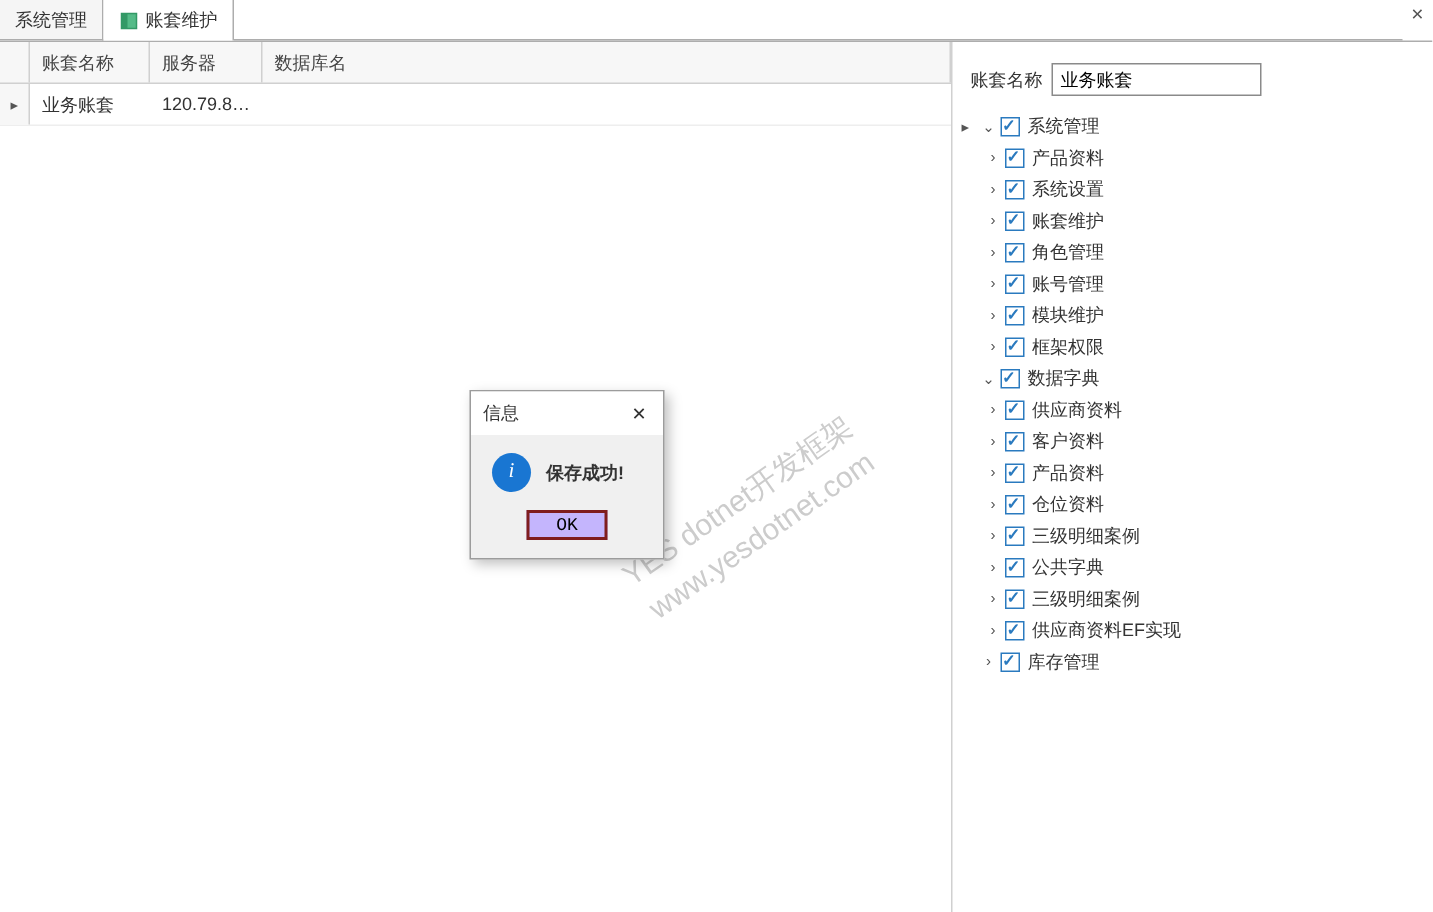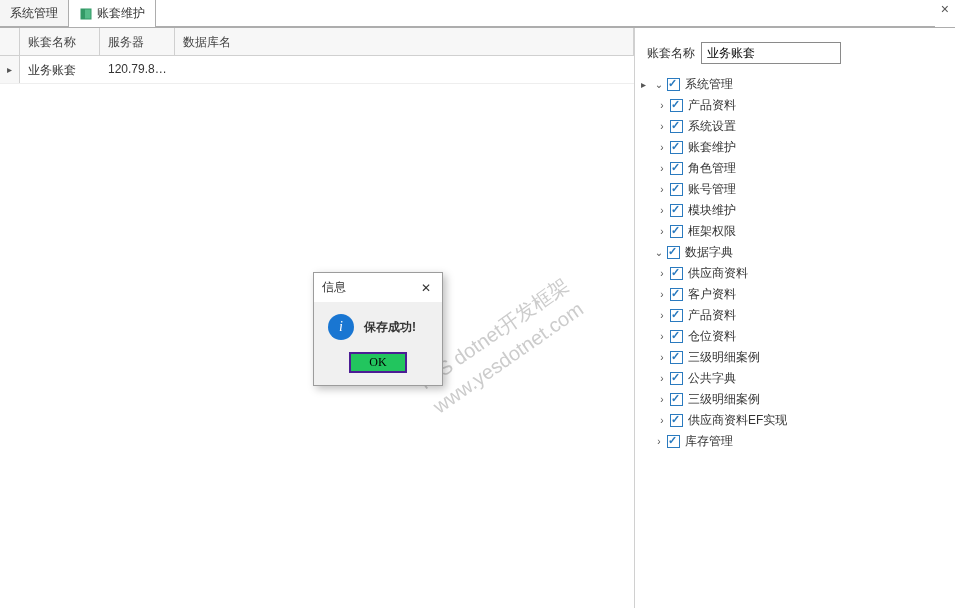--- a/index.html
+++ b/index.html
@@ -39,29 +39,29 @@
     
     .tree { padding: 4px 10px 4px 6px; }
     .tree-node { display: flex; align-items: center; height: 21px; gap: 3px; cursor: pointer; white-space: nowrap; }
     .expander { width: 10px; height: 10px; display: inline-flex; align-items: center; justify-content: center; color: #555; font-size: 10px; }
     .checkbox { width: 13px; height: 13px; border: 1px solid #2a7abf; background: #fff; display: inline-flex; align-items: center; justify-content: center; font-size: 10px; color: #2a7abf; position: relative; }
     .checkbox.checked::before { content: "✓"; position: absolute; top: -2px; left: 0px; font-size: 11px; font-weight: bold; }
     .tree-label { padding-left: 2px; }
     .indent-1 { padding-left: 16px; }
     
     
-    .dialog { position: absolute; left: 313px; top: 232px; width: 130px; background: #f0f0f0; border: 1px solid #9c9c9c; box-shadow: 3px 3px 8px rgba(0,0,0,0.25); margin-top: 12px; }
+    .dialog { position: absolute; left: 313px; top: 232px; width: 130px; background: #f0f0f0; border: 1px solid #9c9c9c; box-shadow: 3px 3px 8px rgba(0,0,0,0.25); }
     .dialog-title-bar { display: flex; align-items: center; padding: 6px 8px; background: #fff; }
     .dialog-title { flex: 1; color: #333; }
     .dialog-close { width: 16px; text-align: center; cursor: pointer; font-size: 12px; color: #333; }
     .dialog-body { display: flex; align-items: center; gap: 10px; padding: 12px 14px 8px 14px; }
     .info-icon { width: 26px; height: 26px; border-radius: 50%; background: #1976d2; color: #fff; display: flex; align-items: center; justify-content: center; font-family: Georgia, serif; font-size: 14px; font-style: italic; }
     .dialog-msg { color: #333; font-weight: bold; }
     .dialog-buttons { padding: 4px 0 12px 0; text-align: center; }
-    .dialog-btn { border: 2px solid #4c1d95; background: #22c55e; padding: 1px 18px; font-size: 12px; cursor: pointer; font-family: Liberation Serif, serif; }
+    .dialog-btn { border: 2px solid #7f1d1d; background: #c4b5fd; padding: 1px 18px; font-size: 12px; cursor: pointer; font-family: Liberation Mono, monospace; }
     
     
     .watermark { position: absolute; left: 370px; top: 290px; color: #ccc; font-size: 20px; transform: rotate(-35deg); pointer-events: none; font-family: Arial, sans-serif; line-height: 1.4; text-align: center; width: 260px; }
   </style>
 </head>
 <body>
 
 <div class="tab-bar">
   <div class="tab inactive">
     <span>系统管理</span>

